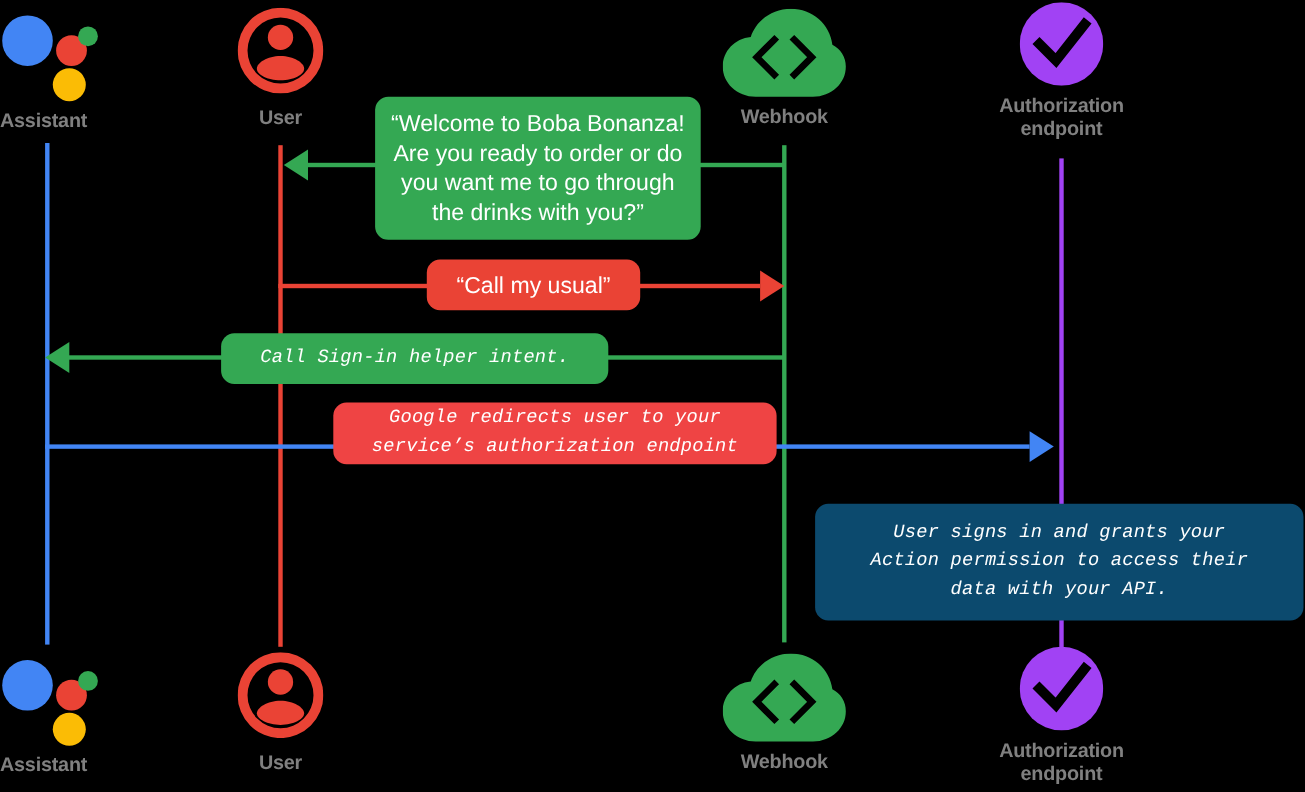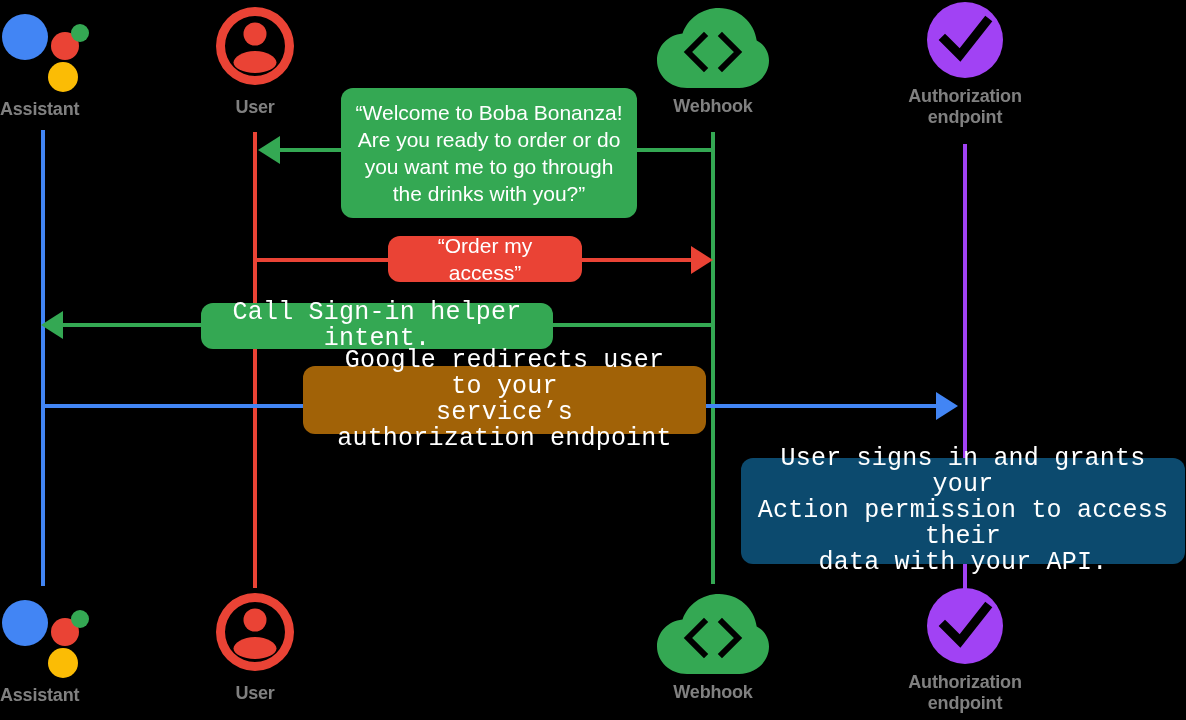--- a/index.html
+++ b/index.html
@@ -95,21 +95,22 @@
     white-space: pre-line;
   }
   .bubble-sans {
     font-family: "Liberation Sans", sans-serif;
     font-weight: normal;
     font-size: 21px;
     line-height: 27px;
   }
   .bubble-mono {
     font-family: "Liberation Mono", "DejaVu Sans Mono", monospace;
-    font-size: 25px;
+    font-style: italic;
+    font-size: 17px;
     line-height: 26px;
     letter-spacing: 0.2px;
   }
 </style>
 </head>
 <body>
 
 <div id="canvas">
 
   <div class="lifeline" style="left:41px; top:130px; height:456px; background:#4285F4;"></div>
@@ -164,29 +165,29 @@
 
   <div class="msg-line" style="left:262px; top:148px; width:452px; background:#34A853;"></div>
   <div class="arrowhead arrow-left" style="left:258px; top:136px; border-right-color:#34A853;"></div>
   <div class="bubble bubble-sans" style="left:341px; top:88px; width:296px; height:130px; background:#34A853; padding:6px 14px;">“Welcome to Boba Bonanza!
 Are you ready to order or do
 you want me to go through
 the drinks with you?”</div>
 
   <div class="msg-line" style="left:253px; top:258px; width:438px; background:#EA4335;"></div>
   <div class="arrowhead arrow-right" style="left:691px; top:246px; border-left-color:#EA4335;"></div>
-  <div class="bubble bubble-sans" style="left:388px; top:236px; width:194px; height:46px; background:#EA4335; padding:0 14px;">“Order my access”</div>
+  <div class="bubble bubble-sans" style="left:388px; top:236px; width:194px; height:46px; background:#EA4335; padding:0 14px;">“Call my usual”</div>
 
   <div class="msg-line" style="left:62px; top:323px; width:652px; background:#34A853;"></div>
   <div class="arrowhead arrow-left" style="left:41px; top:311px; border-right-color:#34A853;"></div>
   <div class="bubble bubble-mono" style="left:201px; top:303px; width:352px; height:46px; background:#34A853; padding:0 14px;">Call Sign-in helper intent.</div>
 
   <div class="msg-line" style="left:41px; top:404px; width:895px; background:#4285F4;"></div>
   <div class="arrowhead arrow-right" style="left:936px; top:392px; border-left-color:#4285F4;"></div>
-  <div class="bubble bubble-mono" style="left:303px; top:366px; width:403px; height:68px; background:#a16207; padding:0 28px;">Google redirects user to your
+  <div class="bubble bubble-mono" style="left:303px; top:366px; width:403px; height:56px; background:#ef4444; padding:0 28px;">Google redirects user to your
 service’s authorization endpoint</div>
 
   <div class="bubble bubble-mono" style="left:741px; top:458px; width:444px; height:106px; background:#0c4a6e; padding:0 14px;">User signs in and grants your
 Action permission to access their
 data with your API.</div>
 
   <div class="actor" style="left:0px; top:0px;">
     <div class="assistant-logo" style="left:0px; top:594px;">
       <i class="dot-blue"></i>
       <i class="dot-red"></i>

